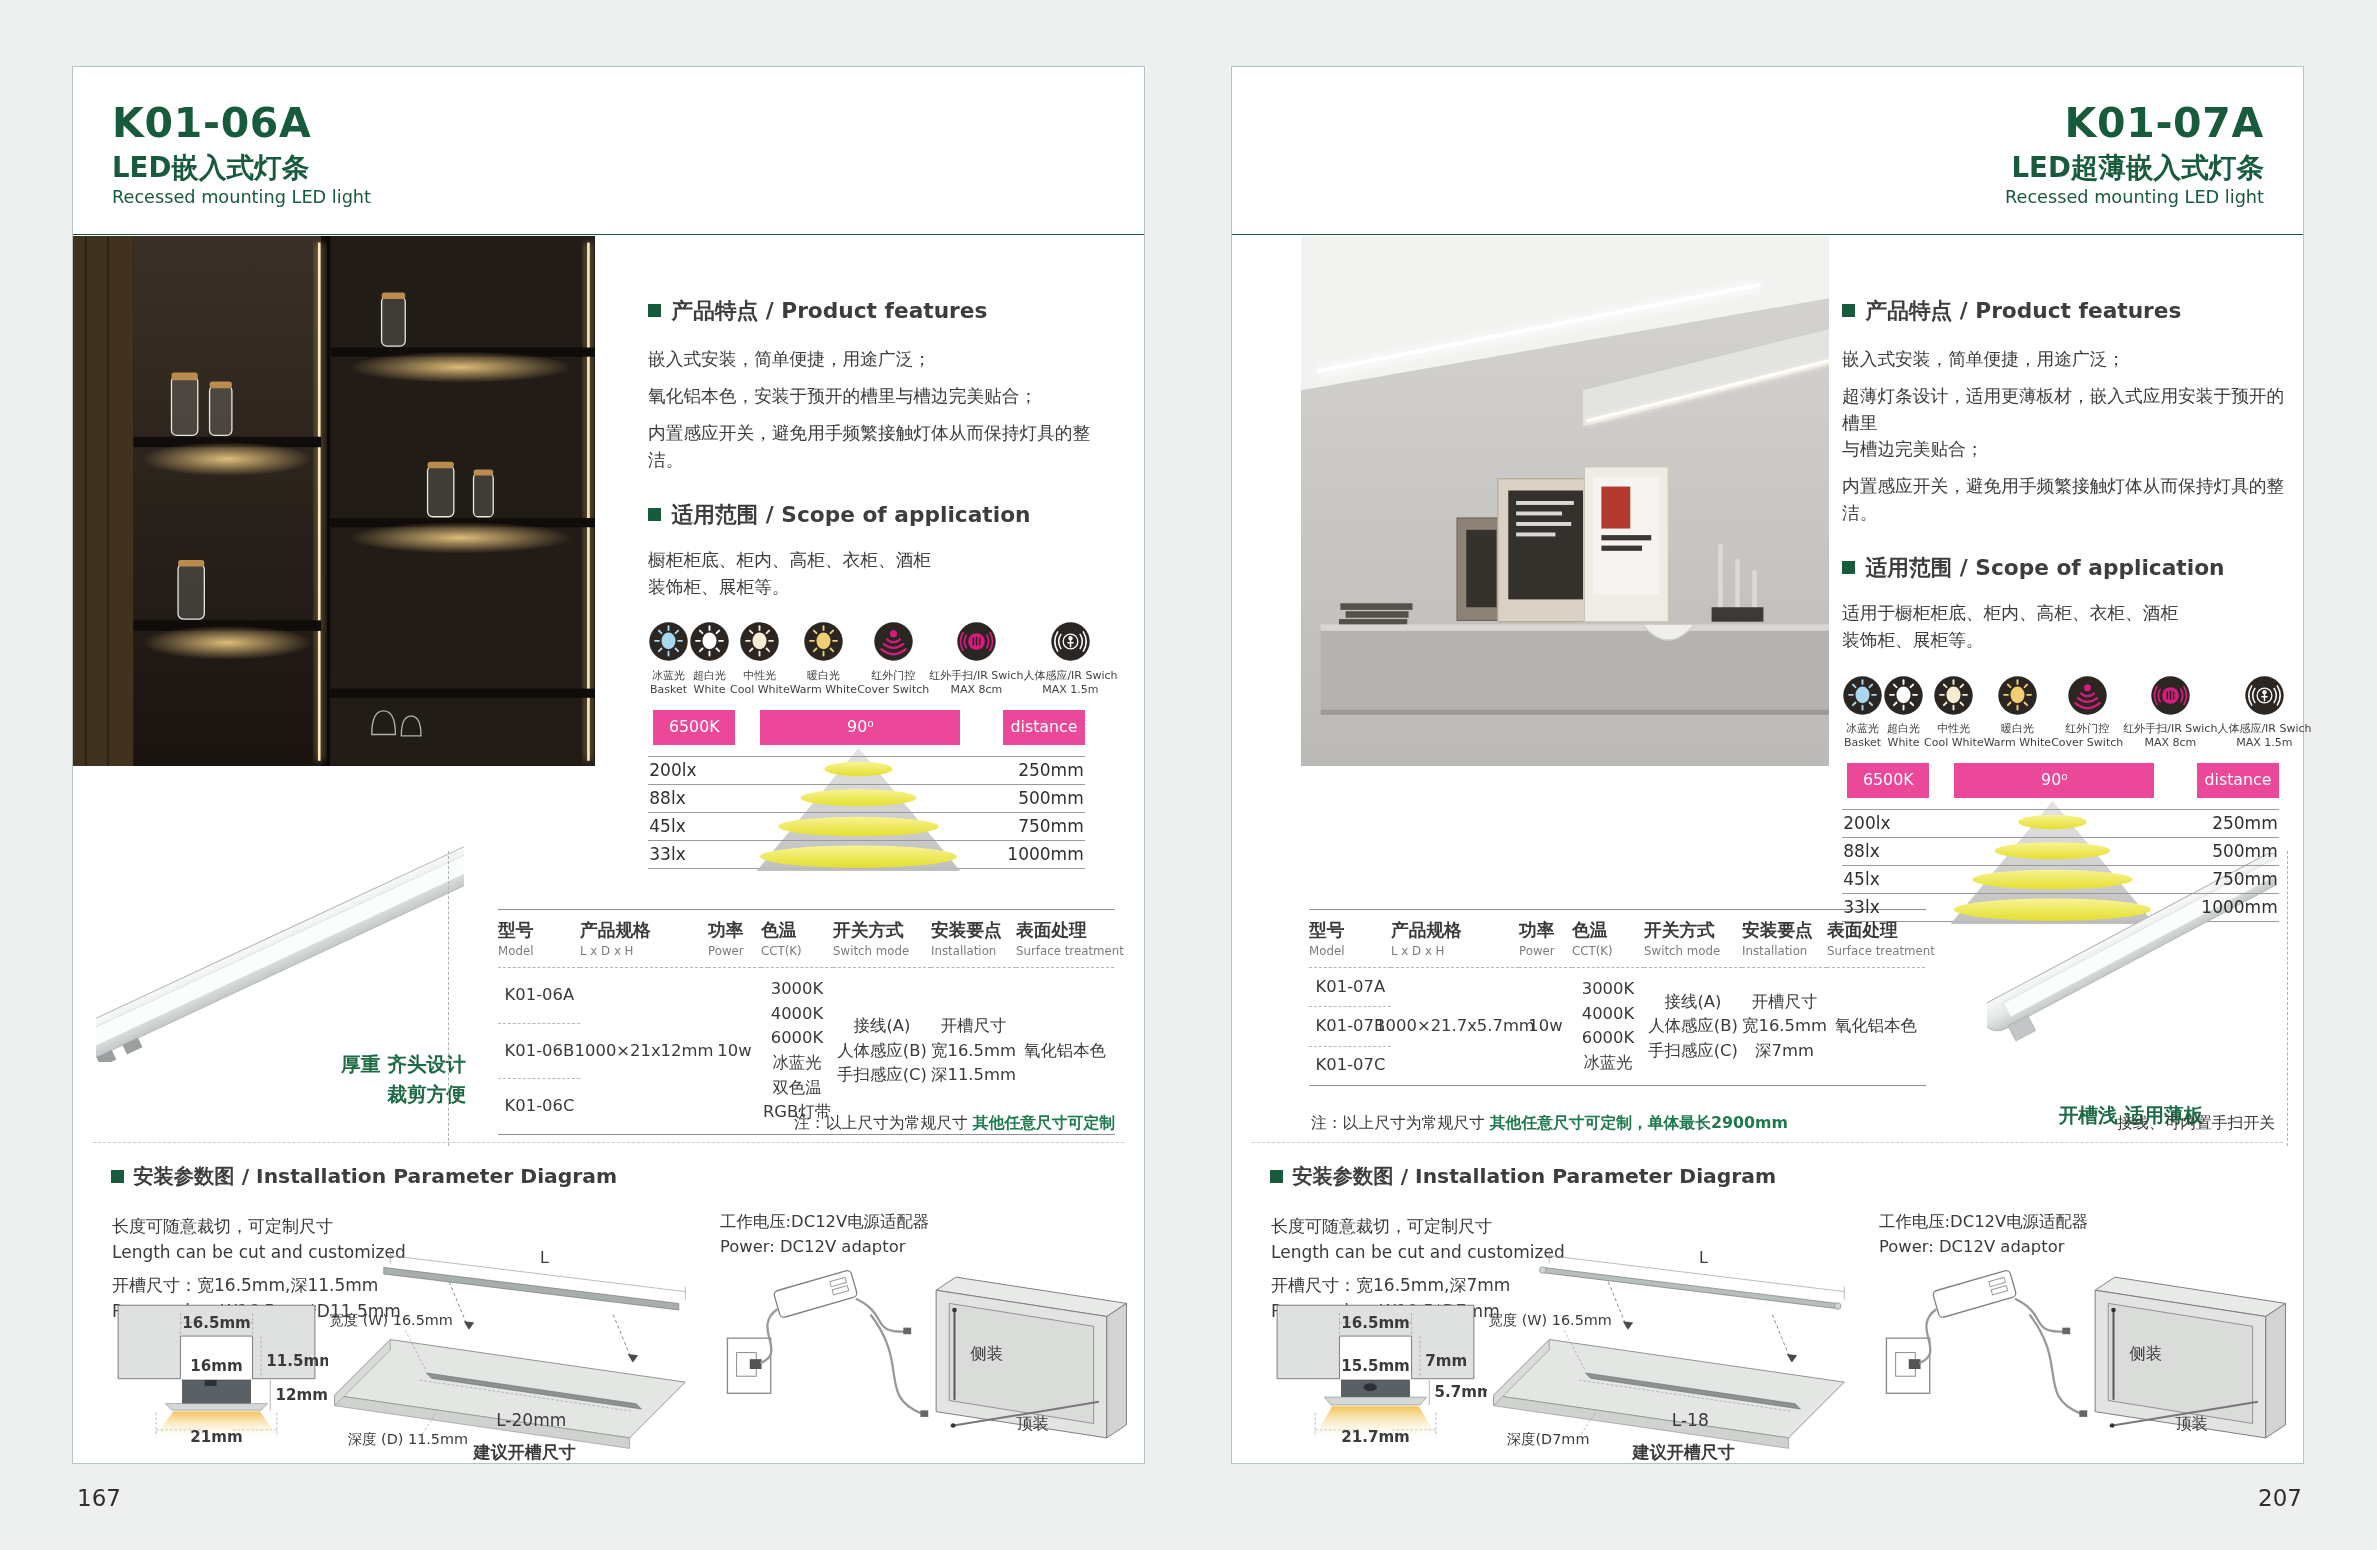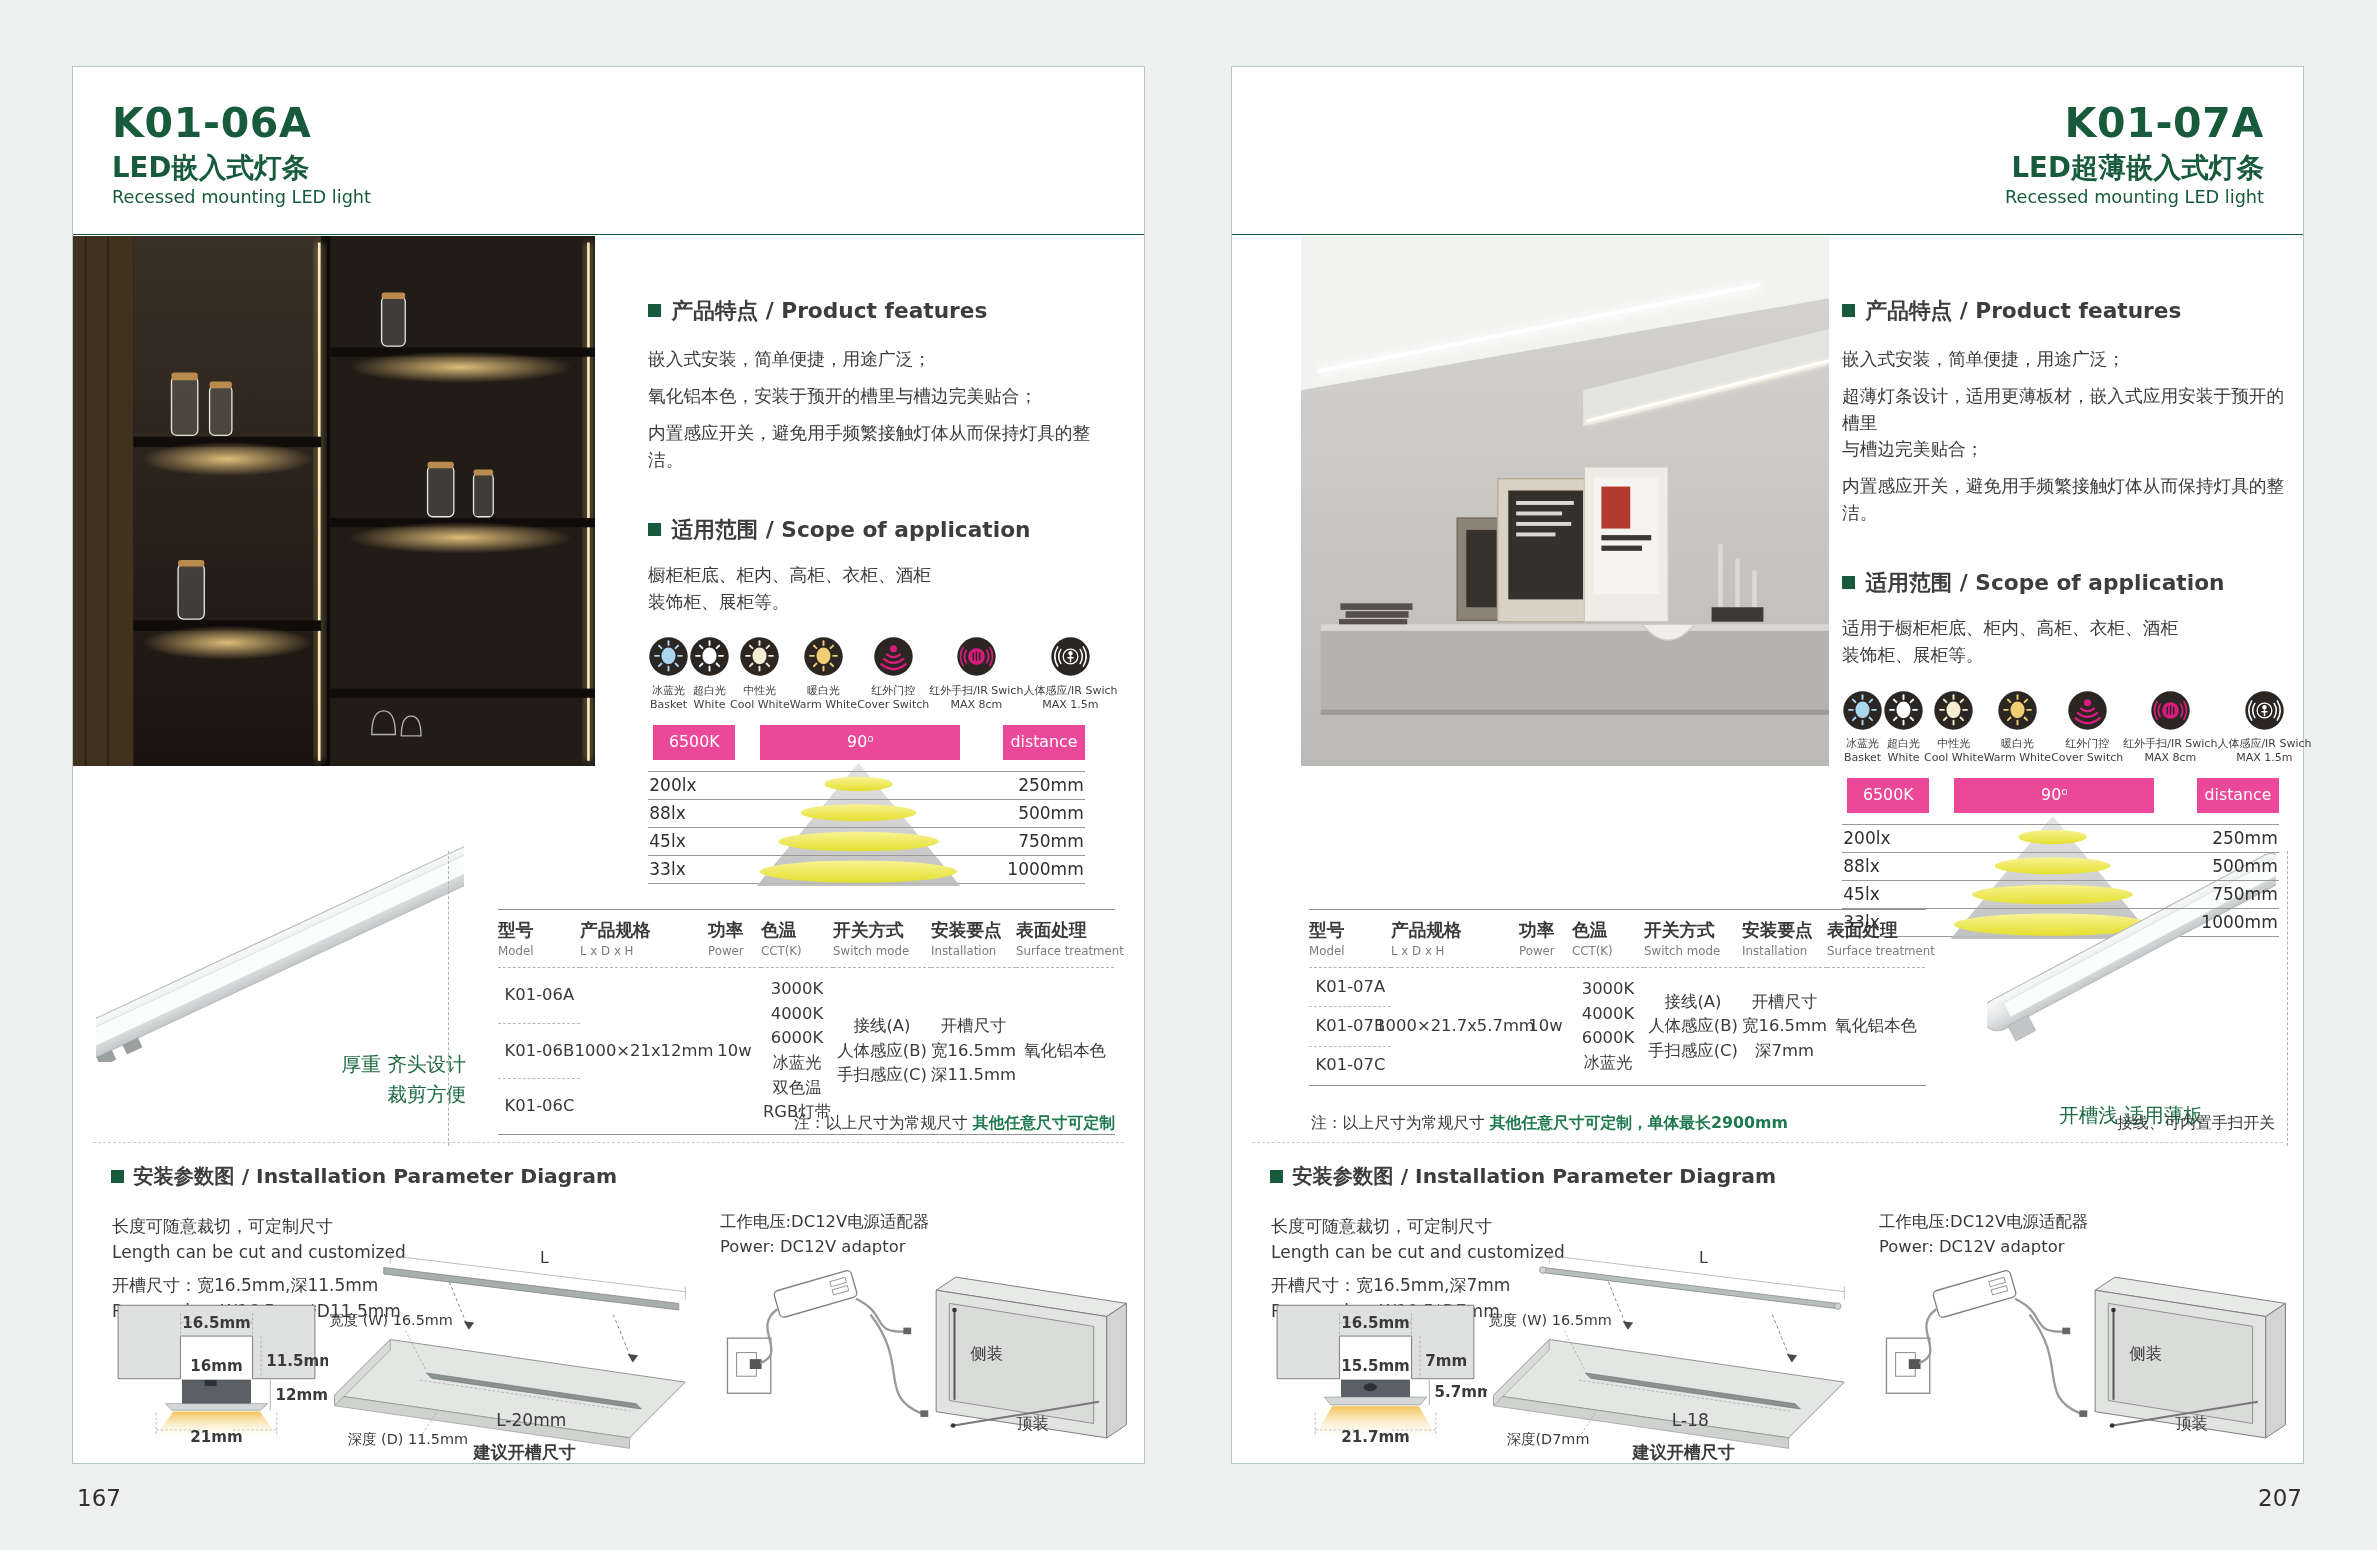--- a/index.html
+++ b/index.html
@@ -24,21 +24,21 @@
 
   
   .photo{position:absolute;top:169px;height:530px;display:block}
   #pageL .photo{left:0;width:522px}
   #pageR .photo{left:69px;width:528px}
   .info{position:absolute;top:169px;width:459px}
   #pageL .info{left:575px}
   #pageR .info{left:610px}
   .sec-head{display:flex;align-items:center;gap:10.5px;font-size:21.7px;font-weight:bold;color:#3d3d3d}
   .sec-head.first{margin-top:60px}
-  .sec-head.scope{margin-top:42px}
+  .sec-head.scope{margin-top:27px}
   .sq{width:13px;height:13px;background:#175a3c;flex:0 0 auto}
   .feat{font-size:17.7px;color:#3c3c3c;line-height:1.5;margin:0 0 10.5px 0;white-space:pre-line}
   .feat.first{margin-top:21px}
   .scope-text{font-size:17.7px;color:#3c3c3c;line-height:1.55;white-space:pre-line}
 
   
   .icons{display:flex;margin-top:19.7px;width:459px}
   .ic{flex:1;text-align:center}
   .ic svg{width:41px;height:41px;display:block;margin:0 auto}
   .ic-t1{font-size:11px;margin-top:5.3px;color:#3f3f3f;white-space:nowrap}
@@ -53,21 +53,21 @@
   .chip.c3{width:82px;margin-left:auto}
   .prows{margin-top:10.5px;position:relative;border-bottom:1.3px solid #9a9a9a}
   .cone-svg{position:absolute;left:102px;top:-7.9px;width:217px;height:123px;z-index:0}
   .prow{position:relative;display:flex;justify-content:space-between;align-items:center;
         border-top:1.3px solid #9a9a9a;height:27px;font-size:17px;color:#2f2f2f;z-index:1;padding:0 1.3px}
 
   
   .render{position:absolute}
   #pageL .render{left:23px;top:778px;width:368px;height:217px}
   #pageR .render{left:755px;top:775px;width:289px;height:217px}
-  .caption{position:absolute;font-size:19.7px;font-weight:normal;color:#1d6b44;line-height:1.5;white-space:pre-line}
+  .caption{position:absolute;font-size:19.7px;font-weight:bold;color:#1d6b44;line-height:1.5;white-space:pre-line}
   #pageL .caption{left:190px;top:983px;width:203px;text-align:right}
   #pageR .caption{left:761px;top:1034px;width:276px;text-align:center}
   .vdash{position:absolute;top:784px;height:295px;border-left:1.3px dashed #a9b5aa}
   #pageL .vdash{left:375px}
   #pageR .vdash{left:1055px}
 
   .spec{position:absolute;top:842px;width:617px;border-top:1.3px solid #8f8f8f;border-bottom:1.3px solid #8f8f8f}
   #pageL .spec{left:425px}
   #pageR .spec{left:77px}
   .spec-grid{display:grid;grid-template-columns:82px 128px 53px 72px 98px 85px 98px}

